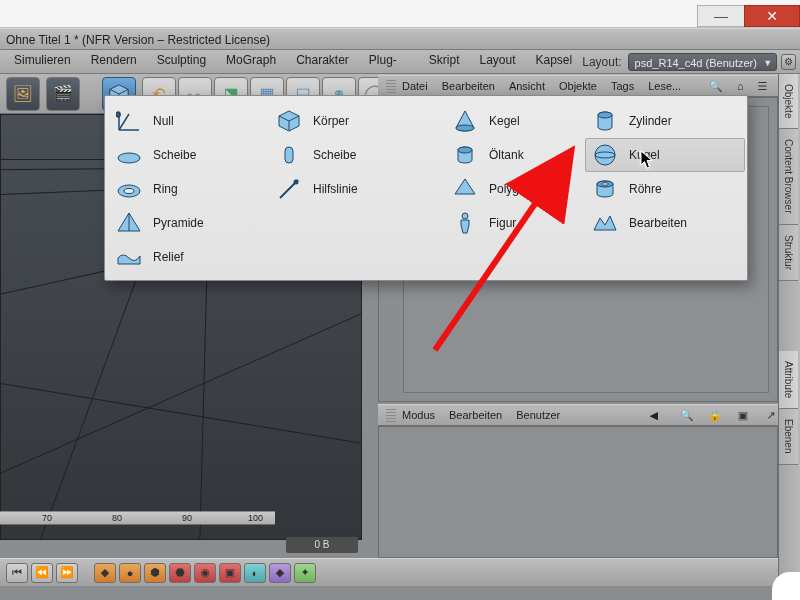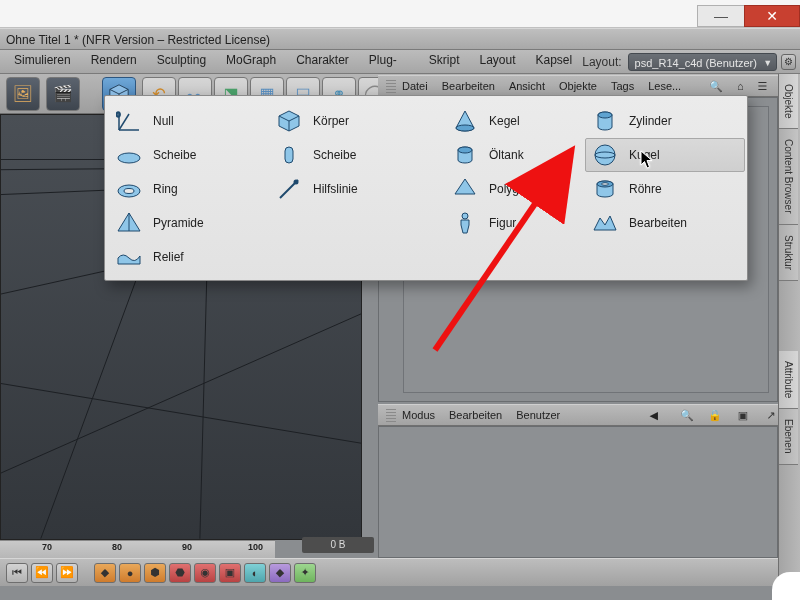--- a/index.html
+++ b/index.html
@@ -38,23 +38,23 @@
   .objmenubar { position:absolute; left:378px; top:75px; right:22px; height:22px; background:linear-gradient(#b8b8b8,#a2a2a2); font-size:11px; color:#222; display:flex; align-items:center; padding-left:24px; gap:14px; border-top:1px solid #cfcfcf; border-bottom:1px solid #707070;}
   .objmenubar .grip{position:absolute;left:8px;top:4px;width:10px;height:14px;background:repeating-linear-gradient(#8a8a8a,#8a8a8a 1px,transparent 1px,transparent 3px);}
   .objmenubar .spacer{flex:1;}
   .objicon{width:14px;height:14px;display:inline-flex;align-items:center;justify-content:center;font-size:11px;color:#333;}
 
   
   .viewport { position:absolute; left:0; top:114px; width:362px; height:426px; background:linear-gradient(#4a4f55,#32363b); border:1px solid #222; overflow:hidden;}
   .viewport .horizon { position:absolute; left:0; right:0; top:44px; height:1px; background:#1e2125;}
   .viewport .grid { position:absolute; inset:0;}
   .viewport .grid line { stroke:#1c1f23; stroke-width:1;}
-  .ruler { position:absolute; left:0; width:275px; height:28px; top:540px; background:linear-gradient(#c9c9c9,#adadad); font-size:9px; color:#222; border-top:1px solid #888; border-bottom:1px solid #6c6c6c;font-weight:bold;}
+  .ruler { position:absolute; left:0; width:275px; height:14px; top:511px; background:linear-gradient(#c9c9c9,#adadad); font-size:9px; color:#222; border-top:1px solid #888; border-bottom:1px solid #6c6c6c;}
   .ruler span { position:absolute; top:1px;}
-  .rulerbox { position:absolute; left:286px; top:537px; width:72px; height:16px; background:#4d4d4d; color:#dcdcdc; font-size:10px; line-height:16px; text-align:center; border-radius:2px;margin-left:16px; }
+  .rulerbox { position:absolute; left:286px; top:537px; width:72px; height:16px; background:#4d4d4d; color:#dcdcdc; font-size:10px; line-height:16px; text-align:center; border-radius:2px; }
 
   
   .playbar { position:absolute; left:0; right:22px; top:558px; height:28px; background:linear-gradient(#bdbdbd,#a1a1a1); border-top:1px solid #d6d6d6; display:flex; align-items:center; padding:0 6px; gap:3px;}
   .pbtn { width:22px; height:20px; border:1px solid #6e6e6e; border-radius:3px; background:linear-gradient(#d3d3d3,#b3b3b3); display:flex;align-items:center;justify-content:center; font-size:11px; color:#333;}
   .pbtn.color { background:linear-gradient(#e9a85a,#cf7c2d); }
   .pbtn.red { background:linear-gradient(#e07070,#b84343); }
   .pbtn.cyan { background:linear-gradient(#7fd0d6,#4fa6ad); }
   .pbtn.purple{ background:linear-gradient(#b89add,#8b6bbf);}
   .pbtn.green { background:linear-gradient(#9dd68f,#6fb45e);}
 

